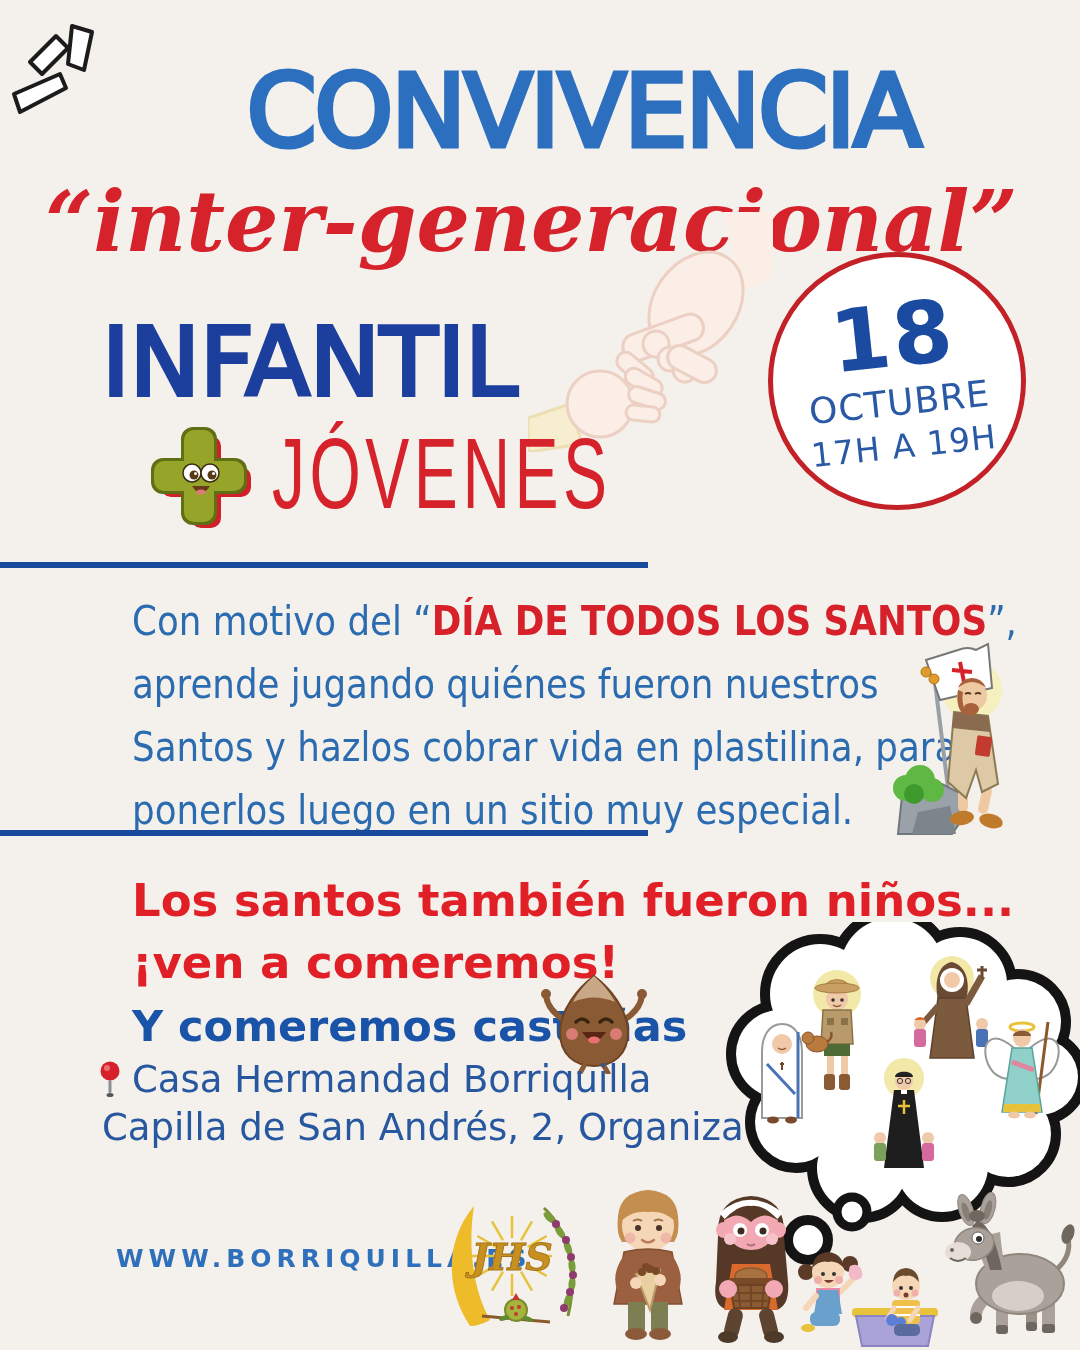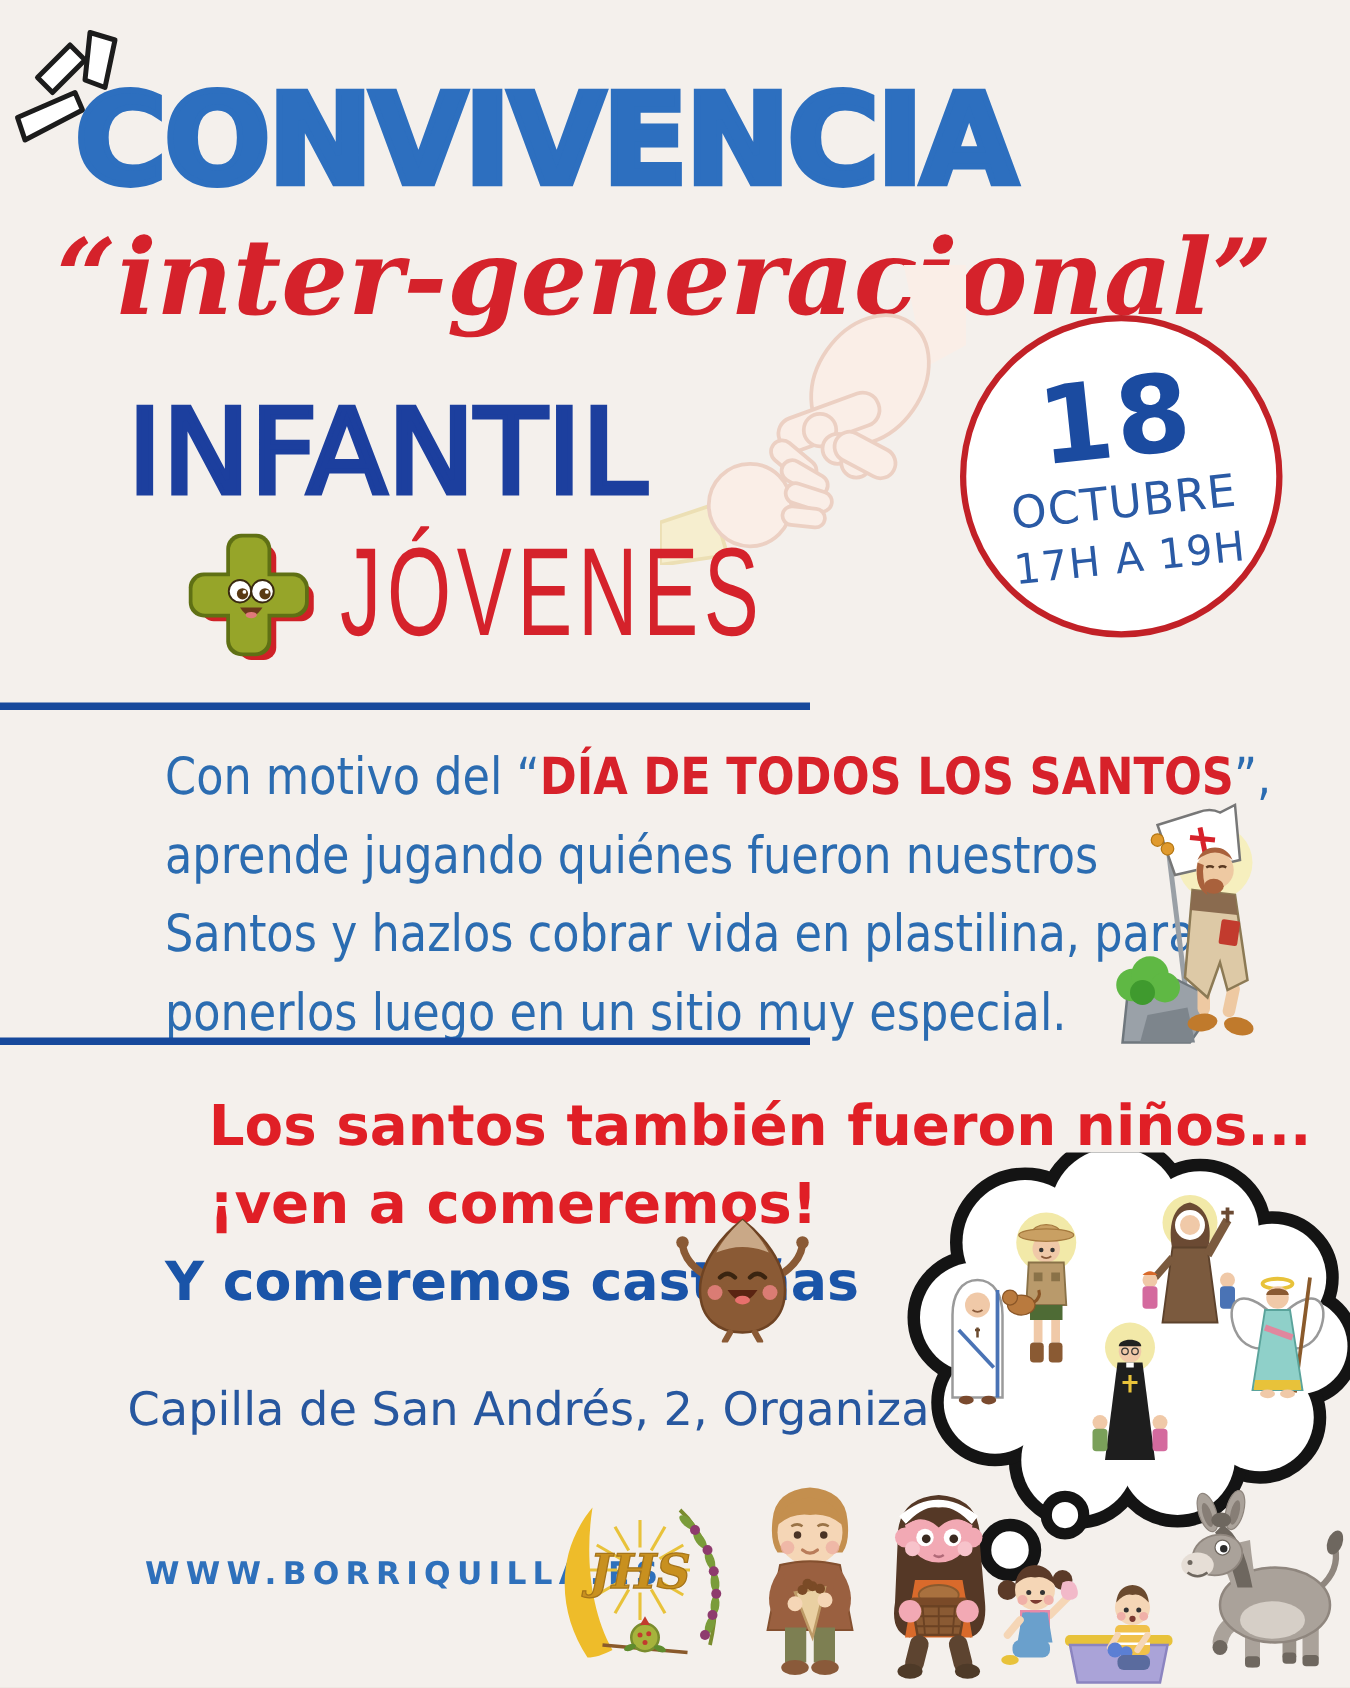--- a/index.html
+++ b/index.html
@@ -3,22 +3,22 @@
 <meta charset="utf-8">
 <style>
   html,body{margin:0;padding:0;background:#e9e4de;}
   .poster{
     position:relative;width:1080px;height:1350px;background:#f4f0ec;overflow:hidden;
     font-family:"DejaVu Sans","Liberation Sans",sans-serif;
   }
   .abs{position:absolute;}
   
   .title{
-    left:60px;top:62px;width:860px;text-align:left;
-    font-size:100px;font-weight:700;color:#2d6fbf;letter-spacing:-2px;line-height:1;
+    left:60px;top:62px;width:860px;text-align:right;
+    font-size:100px;font-weight:400;color:#2d6fbf;letter-spacing:-2px;line-height:1;
     -webkit-text-stroke:5px #2d6fbf;
   }
   .script{
     left:45px;top:176px;width:820px;text-align:center;
     font-family:"DejaVu Serif","Liberation Serif",serif;font-style:italic;font-weight:bold;
     font-size:84px;color:#d5222b;line-height:1.1;white-space:nowrap;
   }
   .infantil{
     left:102px;top:316px;font-size:94px;font-weight:400;color:#1c3f9e;
     -webkit-text-stroke:4px #1c3f9e;line-height:1;
@@ -40,21 +40,21 @@
   .badge-time{font-size:33px;color:#2a5aa5;margin-top:4px;letter-spacing:1px;}
   
   .rule{left:0;width:648px;height:6px;background:#17499c;}
   .rule1{top:562px;} .rule2{top:830px;}
   
   .intro{left:132px;top:590px;font-size:41px;line-height:63px;color:#2b6cb1;white-space:nowrap;}
   .cond{display:inline-block;transform:scaleX(0.87);transform-origin:0 50%;}
   .hl{color:#d7212a;font-weight:bold;}
   
   .shout{left:132px;top:870px;}
-  .shout .r{font-size:45px;font-weight:bold;color:#e01f26;line-height:62px;white-space:nowrap;margin-left:35px;}
+  .shout .r{font-size:45px;font-weight:bold;color:#e01f26;line-height:62px;white-space:nowrap;}
   .shout .b{font-size:43px;font-weight:bold;color:#1a54a8;line-height:60px;margin-top:2px;white-space:nowrap;}
   
   .detail{color:#27579f;font-size:37px;white-space:nowrap;display:flex;align-items:center;gap:10px;}
   .venue{left:98px;top:1058px;}
   .address{left:102px;top:1106px;}
   .organizer{left:98px;top:1154px;}
   .website{left:116px;top:1244px;font-size:25px;font-weight:bold;letter-spacing:5px;color:#2e70bb;white-space:nowrap;}
   svg{display:block;}
 </style>
 </head>
@@ -287,20 +287,29 @@
       <circle cx="38" cy="16" r="9" fill="#f0c9a8"></circle>
       <path d="M29,14 C29,7 47,7 47,14 Z" fill="#8a5a33"></path>
       <path d="M28,26 L48,26 L58,90 L18,90 Z" fill="#8fd0c9" stroke="#5aa39b" stroke-width="1.5"></path>
       <polygon points="19,90 57,90 56,82 20,82" fill="#e8c23a"></polygon>
       <line x1="28" y1="40" x2="50" y2="48" stroke="#e0879e" stroke-width="5"></line>
       <ellipse cx="30" cy="93" rx="6" ry="3.5" fill="#f0c9a8"></ellipse>
       <ellipse cx="46" cy="93" rx="6" ry="3.5" fill="#f0c9a8"></ellipse>
     </g>
   </svg>
 
+  <div class="abs detail venue">
+    <svg width="24" height="40" viewBox="0 0 24 40">
+      <circle cx="12" cy="11" r="9.5" fill="#d7212a"></circle>
+      <circle cx="9" cy="8" r="3" fill="#e8706d"></circle>
+      <rect x="10.5" y="20" width="3" height="13" rx="1.5" fill="#8a8f94"></rect>
+      <ellipse cx="12" cy="35" rx="3.5" ry="2" fill="#555"></ellipse>
+    </svg>
+    <span>Casa Hermandad Borriquilla</span>
+  </div>
   <div class="abs detail address">
     <span>Capilla de San Andrés, 2, Organiza</span>
   </div>
 
   <div class="abs website">WWW.BORRIQUILLA.ES</div>
 
   <svg class="abs" style="left:432px;top:1194px" width="155" height="145" viewBox="0 0 155 145">
     <g stroke="#e8c23a" stroke-width="2.5">
       <line x1="98" y1="62" x2="120" y2="62"></line>
         <line x1="95.6" y1="53" x2="114.6" y2="42"></line>

